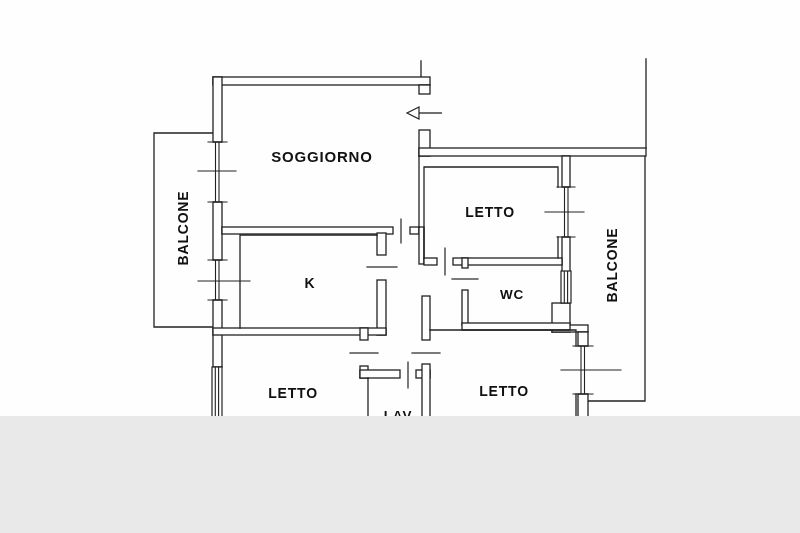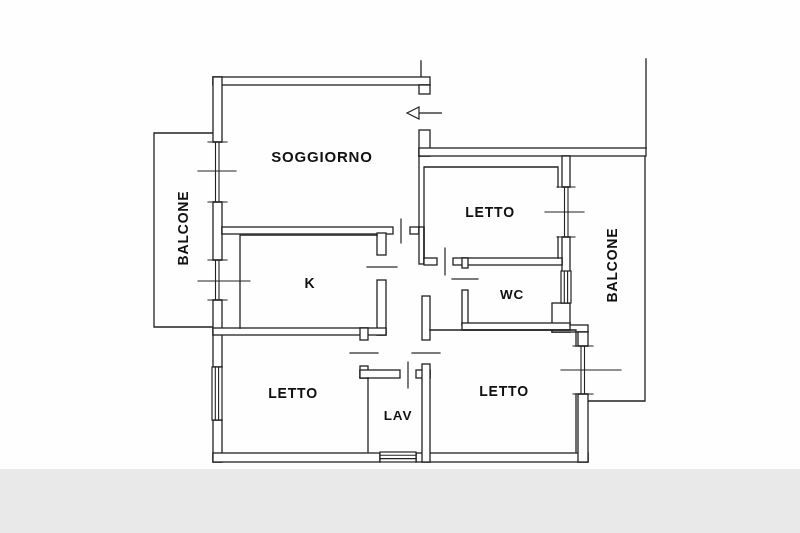--- a/index.html
+++ b/index.html
@@ -1,17 +1,17 @@
 <!DOCTYPE html>
 <html><head>
 <meta charset="utf-8">
 <style>
   html,body{margin:0;padding:0;background:#e9e9e9;}
   .stage{
-    position:relative;width:800px;height:469px;background:#fefefe;
+    position:relative;width:800px;height:416px;background:#fefefe;
     font-family:"Liberation Sans","DejaVu Sans",sans-serif;
     box-shadow:0 0 0 1px #ddd;overflow:hidden;margin:0 auto;
   }
   svg{display:block}
   .plan-line{fill:none;stroke:#222;stroke-width:1.3;stroke-linecap:square}
   .wall-rect{fill:#fefefe;stroke:#222;stroke-width:1.3}
   .hatch-rect{fill:#fefefe;stroke:#222;stroke-width:1.2}
   .hatch-stripe{fill:none;stroke:#222;stroke-width:1.1}
   .tick{fill:none;stroke:#222;stroke-width:1.2;stroke-linecap:square}
   .winsym{fill:none;stroke:#222;stroke-width:1.1;stroke-linecap:square}

